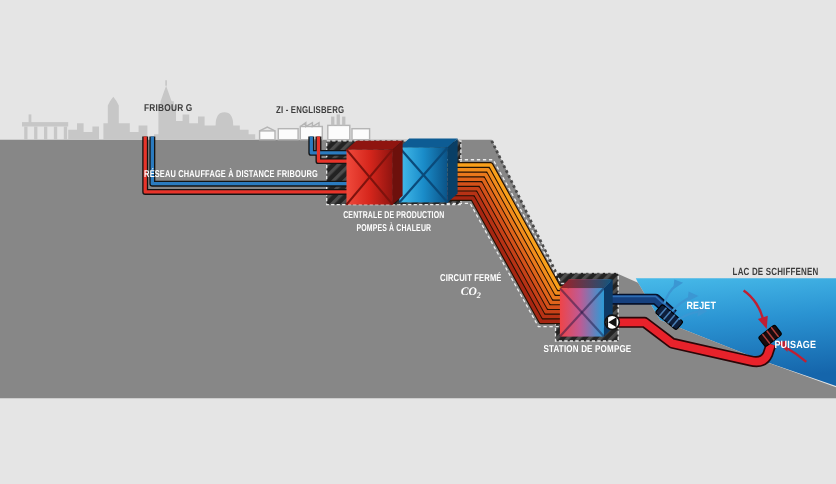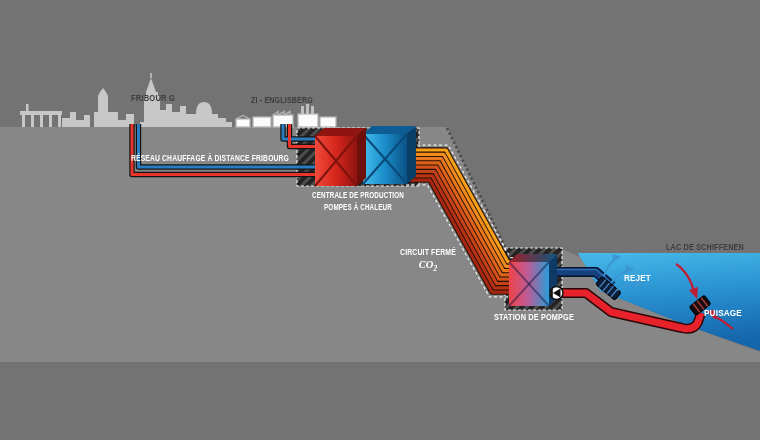--- a/index.html
+++ b/index.html
@@ -1,16 +1,16 @@
 <!DOCTYPE html>
 <html><head>
 <meta charset="utf-8">
 <style>
   html,body{margin:0;padding:0;background:#fff;}
-  .stage{position:relative;width:760px;height:440px;background:#737373;overflow:hidden;
+  .stage{position:relative;width:760px;height:440px;background:#e5e5e5;overflow:hidden;
          font-family:"Liberation Sans",sans-serif;}
   svg{display:block;}
   .lbl{font-family:"Liberation Sans",sans-serif;font-weight:bold;letter-spacing:0.2px;}
   .lbl-dark{fill:#3d3d3d;}
   .lbl-light{fill:#ffffff;}
   .co2{font-family:"Liberation Serif",serif;font-style:italic;font-weight:bold;fill:#ffffff;}
 </style>
 </head>
 <body>
 

